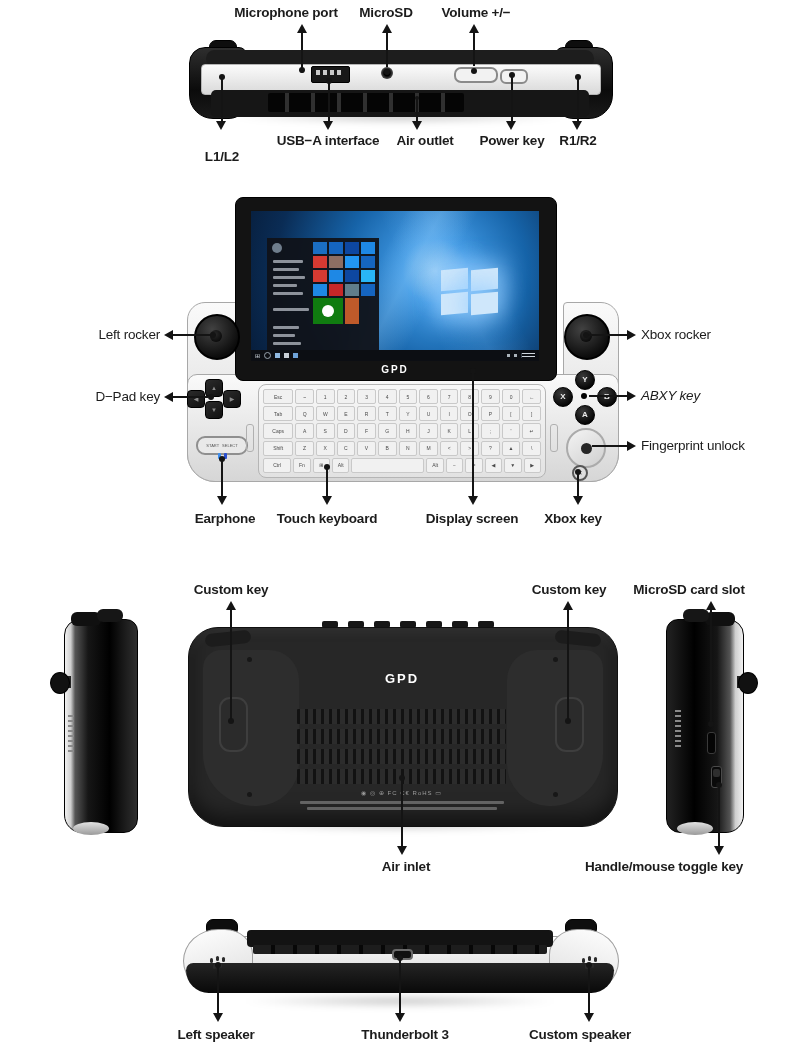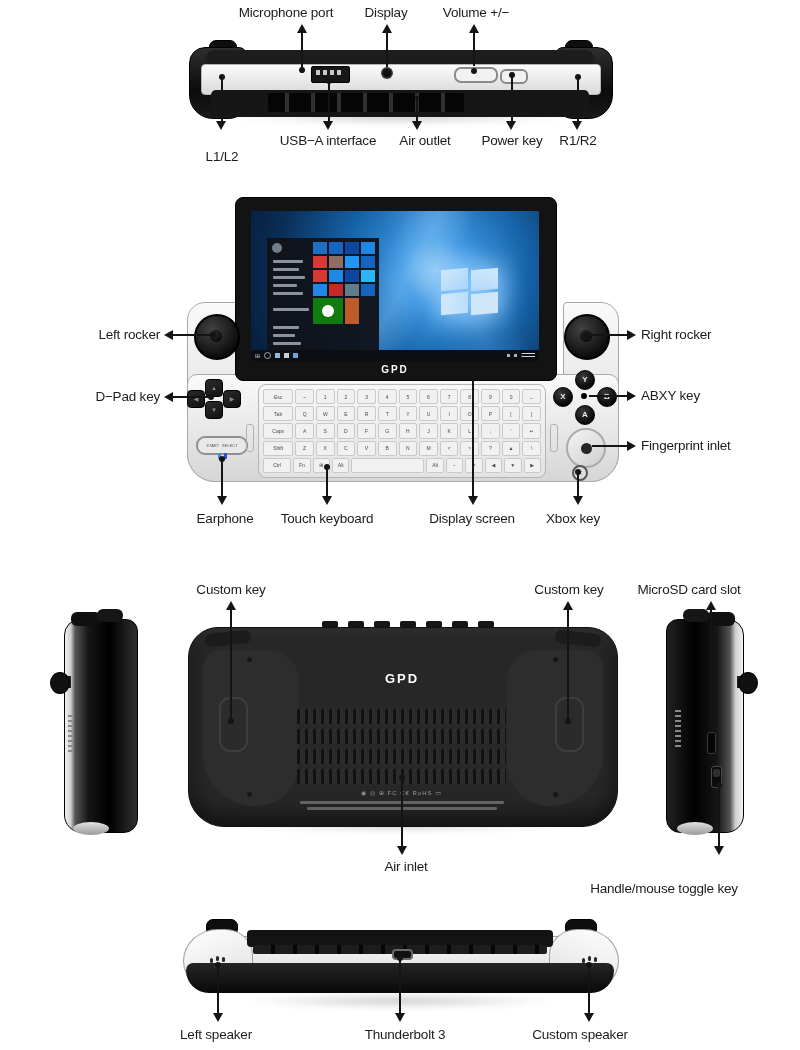--- a/index.html
+++ b/index.html
@@ -1,21 +1,21 @@
 <!DOCTYPE html>
 <html><head>
 <meta charset="utf-8">
 <style>
   html,body{margin:0;padding:0;background:#fff;}
   .canvas{position:relative;width:800px;height:1050px;background:#fff;overflow:hidden;
           font-family:"Liberation Sans",sans-serif;}
   
   .label{position:absolute;font-size:13.5px;line-height:14px;color:#1c1c1c;
          letter-spacing:-.2px;white-space:nowrap;}
-  .lab-c{transform:translateX(-50%);}
+  .lab-c{transform:translateX(-50%);font-weight:bold;}
   .lab-r{text-align:right;}
   .ll{position:absolute;background:#141414;}
   .ll-v{width:2px;} .ll-h{height:2px;}
   .dot{position:absolute;width:6px;height:6px;border-radius:50%;background:#141414;}
   .dot-sm{width:4px;height:4px;}
   .ah{position:absolute;width:0;height:0;}
   .ah-up{border-left:5px solid transparent;border-right:5px solid transparent;border-bottom:9px solid #141414;}
   .ah-down{border-left:5px solid transparent;border-right:5px solid transparent;border-top:9px solid #141414;}
   .ah-left{border-top:5px solid transparent;border-bottom:5px solid transparent;border-right:9px solid #141414;}
   .ah-right{border-top:5px solid transparent;border-bottom:5px solid transparent;border-left:9px solid #141414;}
@@ -99,21 +99,21 @@
     <div class="abs" style="left:500px;top:69px;width:24px;height:11px;border-radius:6px;background:#f2f2f2;border:2px solid #8a8a8a;"></div>
     <div class="abs" style="left:211px;top:90px;width:378px;height:27px;background:#161616;border-radius:5px;"></div>
     <div class="abs" style="left:268px;top:93px;width:196px;height:19px;border-radius:2px;background:repeating-linear-gradient(90deg,#050505 0 17px,#303030 17px 21px,#050505 21px 26px);"></div>
   </div>
 
   <div class="label lab-c" style="left:286px;top:6px;">Microphone port</div>
   <div class="ah ah-up" style="left:297px;top:24px;"></div>
   <div class="ll ll-v" style="left:301px;top:33px;height:35px;"></div>
   <div class="dot" style="left:299px;top:67px;"></div>
 
-  <div class="label lab-c" style="left:386px;top:6px;">Display</div>
+  <div class="label lab-c" style="left:386px;top:6px;">MicroSD</div>
   <div class="ah ah-up" style="left:382px;top:24px;"></div>
   <div class="ll ll-v" style="left:386px;top:33px;height:34px;"></div>
   <div class="dot" style="left:384px;top:69px;"></div>
 
   <div class="label lab-c" style="left:476px;top:6px;">Volume +/−</div>
   <div class="ah ah-up" style="left:469px;top:24px;"></div>
   <div class="ll ll-v" style="left:473px;top:33px;height:33px;"></div>
   <div class="dot" style="left:471px;top:68px;"></div>
 
   <div class="label lab-c" style="left:222px;top:150px;">L1/L2</div>
@@ -308,30 +308,30 @@
   <div class="label lab-r" style="right:640px;top:328px;">Left rocker</div>
   <div class="ah ah-left" style="left:164px;top:330px;"></div>
   <div class="ll ll-h" style="left:173px;top:334px;width:38px;"></div>
   <div class="dot" style="left:210px;top:332px;"></div>
 
   <div class="label lab-r" style="right:640px;top:390px;">D−Pad key</div>
   <div class="ah ah-left" style="left:164px;top:392px;"></div>
   <div class="ll ll-h" style="left:173px;top:396px;width:35px;"></div>
   <div class="dot" style="left:208px;top:394px;"></div>
 
-  <div class="label" style="left:641px;top:328px;">Right rocker</div>
+  <div class="label" style="left:641px;top:328px;">Xbox rocker</div>
   <div class="dot" style="left:583px;top:332px;"></div>
   <div class="ll ll-h" style="left:589px;top:334px;width:38px;"></div>
   <div class="ah ah-right" style="left:627px;top:330px;"></div>
 
-  <div class="label" style="left:641px;top:389px;">ABXY key</div>
+  <div class="label" style="left:641px;top:389px;font-style:italic;">ABXY key</div>
   <div class="ll ll-h" style="left:589px;top:395px;width:38px;"></div>
   <div class="ah ah-right" style="left:627px;top:391px;"></div>
 
-  <div class="label" style="left:641px;top:439px;">Fingerprint inlet</div>
+  <div class="label" style="left:641px;top:439px;">Fingerprint unlock</div>
   <div class="ll ll-h" style="left:592px;top:445px;width:35px;"></div>
   <div class="ah ah-right" style="left:627px;top:441px;"></div>
 
   <div class="label lab-c" style="left:225px;top:512px;">Earphone</div>
   <div class="dot" style="left:219px;top:456px;"></div>
   <div class="ll ll-v" style="left:221px;top:461px;height:35px;"></div>
   <div class="ah ah-down" style="left:217px;top:496px;"></div>
 
   <div class="label lab-c" style="left:327px;top:512px;">Touch keyboard</div>
   <div class="dot" style="left:324px;top:464px;"></div>
@@ -420,21 +420,21 @@
   <div class="label lab-c" style="left:689px;top:583px;">MicroSD card slot</div>
   <div class="ah ah-up" style="left:706px;top:601px;"></div>
   <div class="ll ll-v" style="left:710px;top:610px;height:112px;"></div>
   <div class="dot" style="left:708px;top:721px;"></div>
 
   <div class="label lab-c" style="left:406px;top:860px;">Air inlet</div>
   <div class="dot" style="left:399px;top:775px;"></div>
   <div class="ll ll-v" style="left:401px;top:780px;height:66px;"></div>
   <div class="ah ah-down" style="left:397px;top:846px;"></div>
 
-  <div class="label lab-c" style="left:664px;top:882px;text-align:center;">Handle/mouse toggle key</div>
+  <div class="label lab-c" style="left:664px;top:860px;text-align:center;">Handle/mouse toggle key</div>
   <div class="dot" style="left:716px;top:782px;"></div>
   <div class="ll ll-v" style="left:718px;top:787px;height:59px;"></div>
   <div class="ah ah-down" style="left:714px;top:846px;"></div>
 
   <div>
     <div class="shadow" style="left:240px;top:994px;width:320px;height:14px;"></div>
     <div class="tv-nub abs" style="left:206px;top:919px;width:30px;height:15px;"></div>
     <div class="tv-nub abs" style="left:565px;top:919px;width:30px;height:15px;"></div>
     <div class="abs" style="left:185px;top:936px;width:430px;height:52px;background:linear-gradient(180deg,#ffffff,#e4e4e4 55%,#c9c9c9);border:1px solid #9e9e9e;border-radius:26px;"></div>
     <div class="abs" style="left:183px;top:929px;width:68px;height:62px;background:linear-gradient(160deg,#ffffff,#dcdcdc);border:1px solid #9e9e9e;border-radius:50% 40% 45% 50%;"></div>

